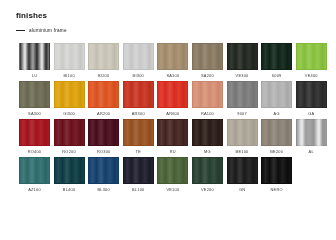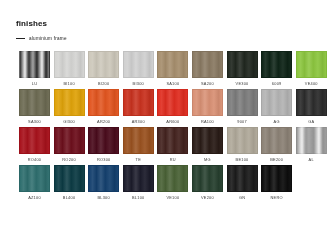--- a/index.html
+++ b/index.html
@@ -2,21 +2,21 @@
 <html><head>
 <meta charset="utf-8">
 <style>
   * { box-sizing: border-box; margin: 0; padding: 0; }
   html, body {
     width: 336px; height: 224px;
     background: #ffffff;
     font-family: "Liberation Sans", sans-serif;
     overflow: hidden;
   }
-  .page { position: relative; width: 336px; height: 224px; background: #fff; margin-top: 8px; }
+  .page { position: relative; width: 336px; height: 224px; background: #fff; }
 
   .title {
     position: absolute; left: 16px; top: 11px;
     font-size: 8px; font-weight: bold; color: #111;
     letter-spacing: 0.1px;
   }
   .subtitle-row {
     position: absolute; left: 16px; top: 28px;
     display: flex; align-items: center; gap: 4px;
   }

